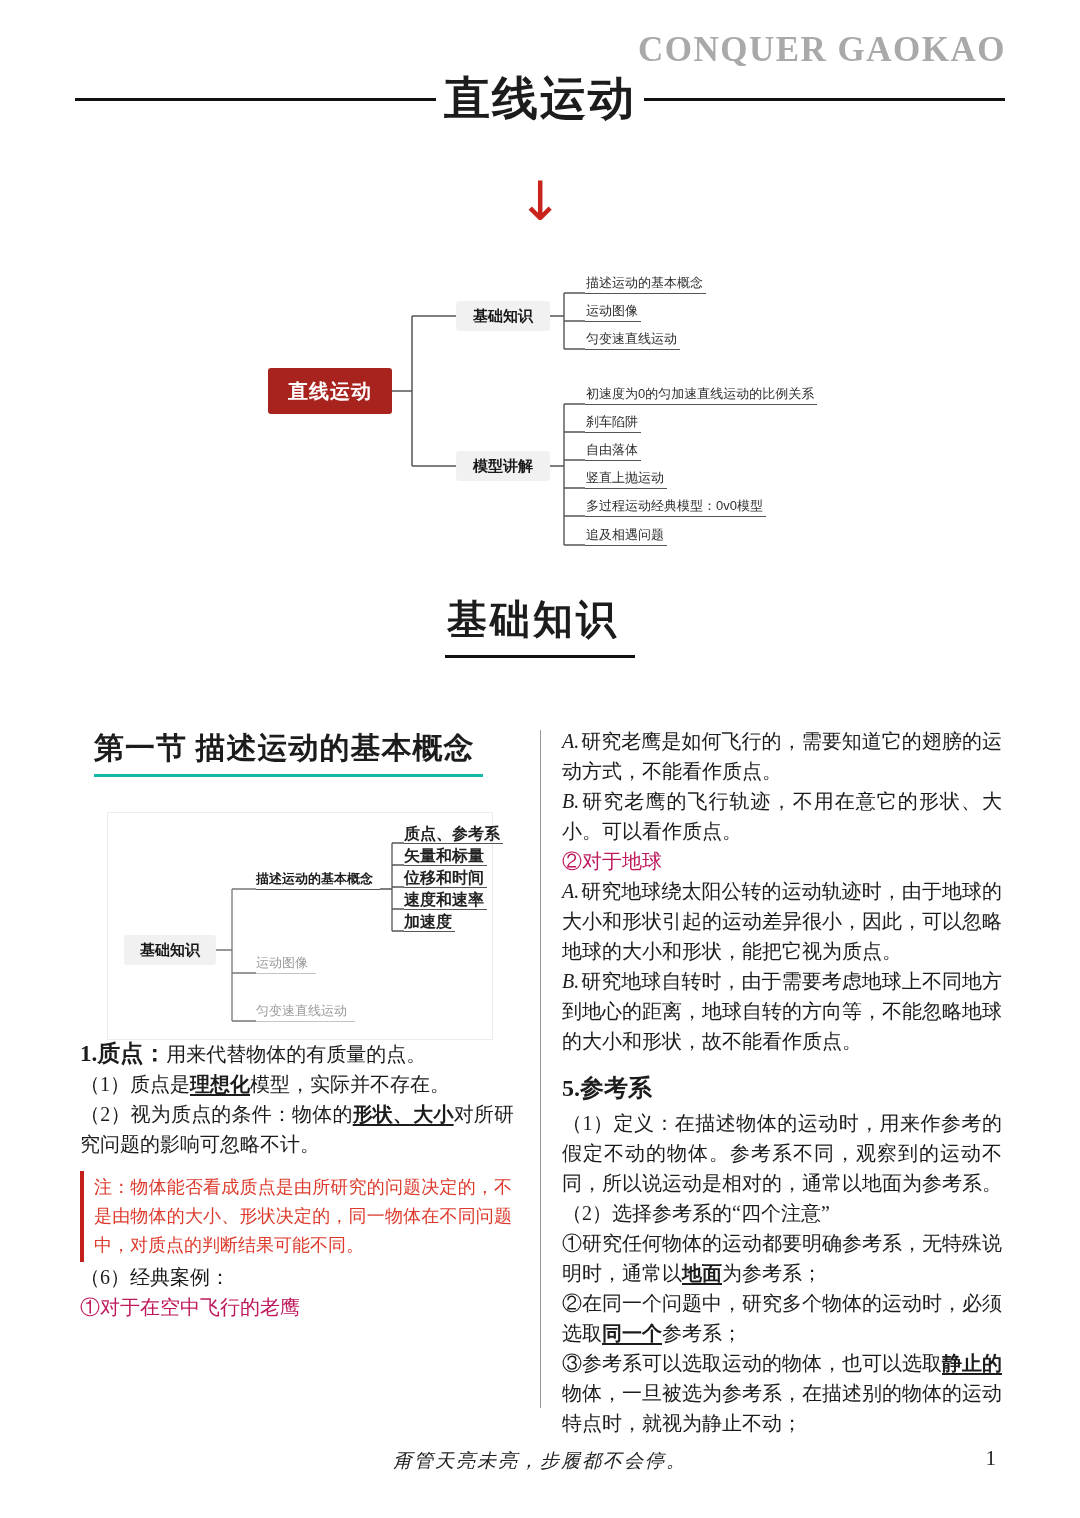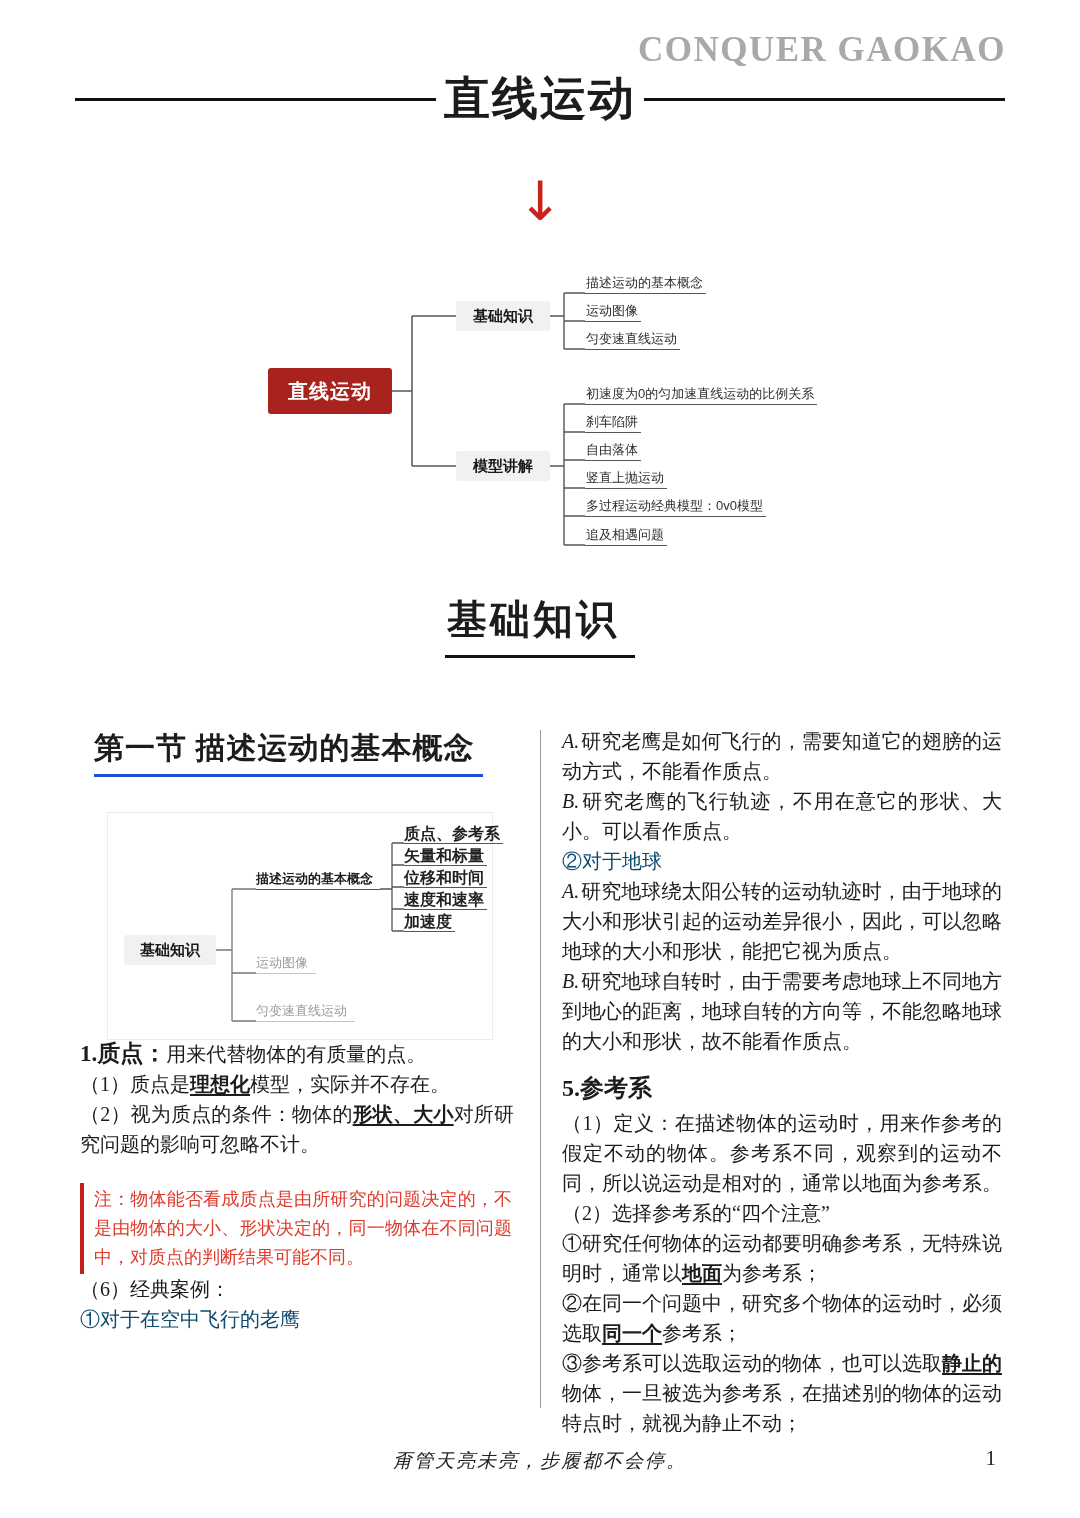--- a/index.html
+++ b/index.html
@@ -35,44 +35,44 @@
   .section-heading{position:absolute;top:592px;left:0;width:1080px;text-align:center;}
   .section-heading span{display:inline-block;font-size:40px;font-weight:bold;letter-spacing:3px;
                         border-bottom:3px solid #111;padding:0 16px 8px 2px;}
 
   
   .col-divider{position:absolute;left:540px;top:730px;height:678px;width:1px;background:#9a9a9a;}
   .col-left{position:absolute;left:80px;top:728px;width:434px;}
   .col-right{position:absolute;left:562px;top:726px;width:440px;}
   p.body{margin:0;font-size:20px;line-height:30px;text-align:justify;}
   .em{font-weight:bold;text-decoration:underline;text-underline-offset:3px;}
-  .red{color:#0c4a6e;}
+  .red{color:#be185d;}
   .marker{font-style:italic;padding-right:2px;}
 
   .sec1-title{margin:0 0 0 14px;display:inline-block;font-size:30px;font-weight:bold;
-              border-bottom:3px solid #1d4ed8;padding:0 8px 5px 0;letter-spacing:1px;}
+              border-bottom:3px solid #14b8a6;padding:0 8px 5px 0;letter-spacing:1px;}
 
   
   .mindmap-sub{position:relative;width:384px;height:226px;margin:36px 0 0 28px;
                font-family:"Liberation Sans","DejaVu Sans",sans-serif;box-shadow:0 0 0 1px #ececec;}
   .sub-node{position:absolute;left:16px;top:122px;width:92px;height:30px;background:#f1f1f1;color:#171717;
             font-weight:bold;font-size:15px;display:flex;align-items:center;justify-content:center;border-radius:3px;}
   .sub-b1{position:absolute;left:148px;top:57px;font-size:13px;font-weight:bold;line-height:18px;
           border-bottom:1.4px solid #555;min-width:124px;padding-bottom:1px;white-space:nowrap;}
   .sub-leaf{position:absolute;left:296px;font-size:16px;font-weight:bold;line-height:16px;color:#222;
             border-bottom:1.4px solid #555;padding:0 3px 1px 0;white-space:nowrap;}
   .sub-gray{position:absolute;left:148px;font-size:13px;color:#9b9b9b;line-height:18px;
             border-bottom:1.4px solid #c4c4c4;padding:0 8px 1px 0;white-space:nowrap;}
 
   .h2{margin:42px 0 0 0;}
   .h2 span{display:inline-block;font-size:27px;font-weight:bold;border-bottom:3px solid #151515;
            padding:0 4px 3px 0;letter-spacing:1px;}
   .lead{margin-top:12px;}
   .lead-label{font-size:23px;font-weight:bold;}
-  .note{margin:24px 0 0 0;border-left:4px solid #c3201c;padding:2px 2px 2px 10px;color:#dd3a2c;
+  .note{margin:12px 0 0 0;border-left:4px solid #c3201c;padding:2px 2px 2px 10px;color:#dd3a2c;
         font-size:18px;line-height:29px;text-align:justify;}
   .mt8{margin-top:8px;}
   .h3{margin:16px 0 4px 0;font-size:24px;font-weight:bold;}
 
   .footer-motto{position:absolute;top:1448px;left:0;width:1080px;text-align:center;font-size:19px;
                 font-style:italic;letter-spacing:2px;color:#222;}
   .page-number{position:absolute;top:1446px;right:84px;font-size:21px;color:#222;}
 </style>
 </head>
 <body>

